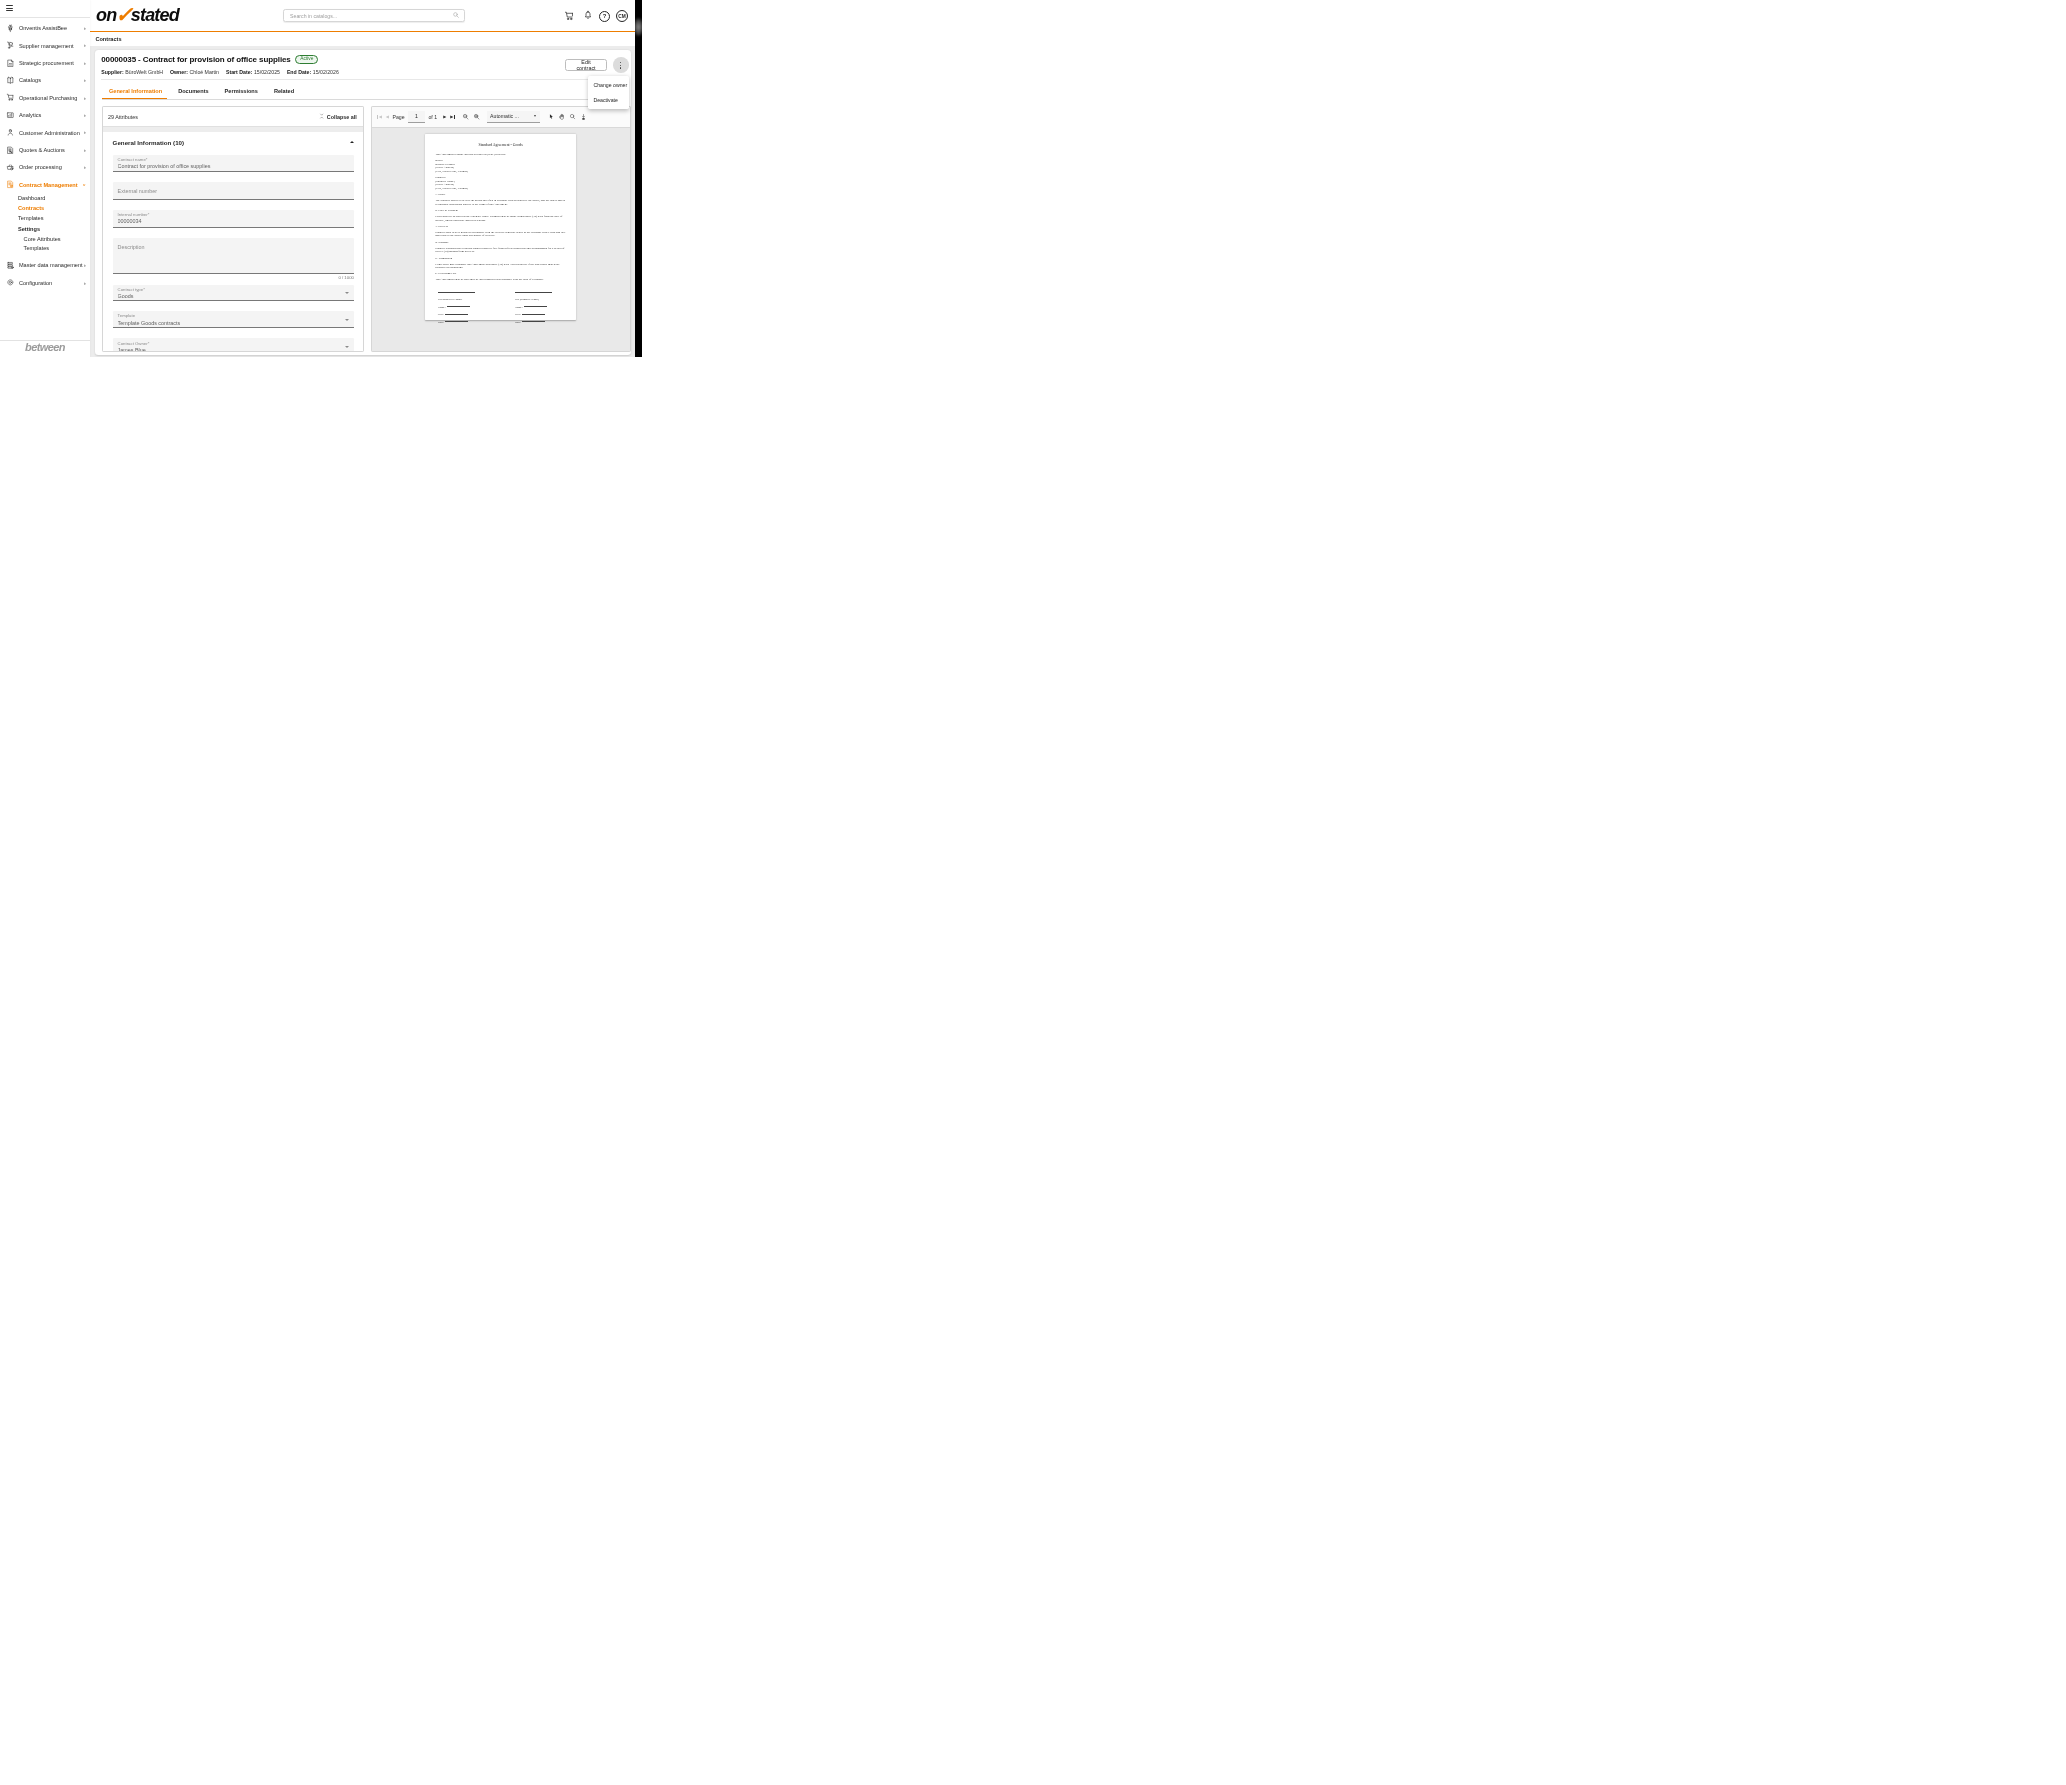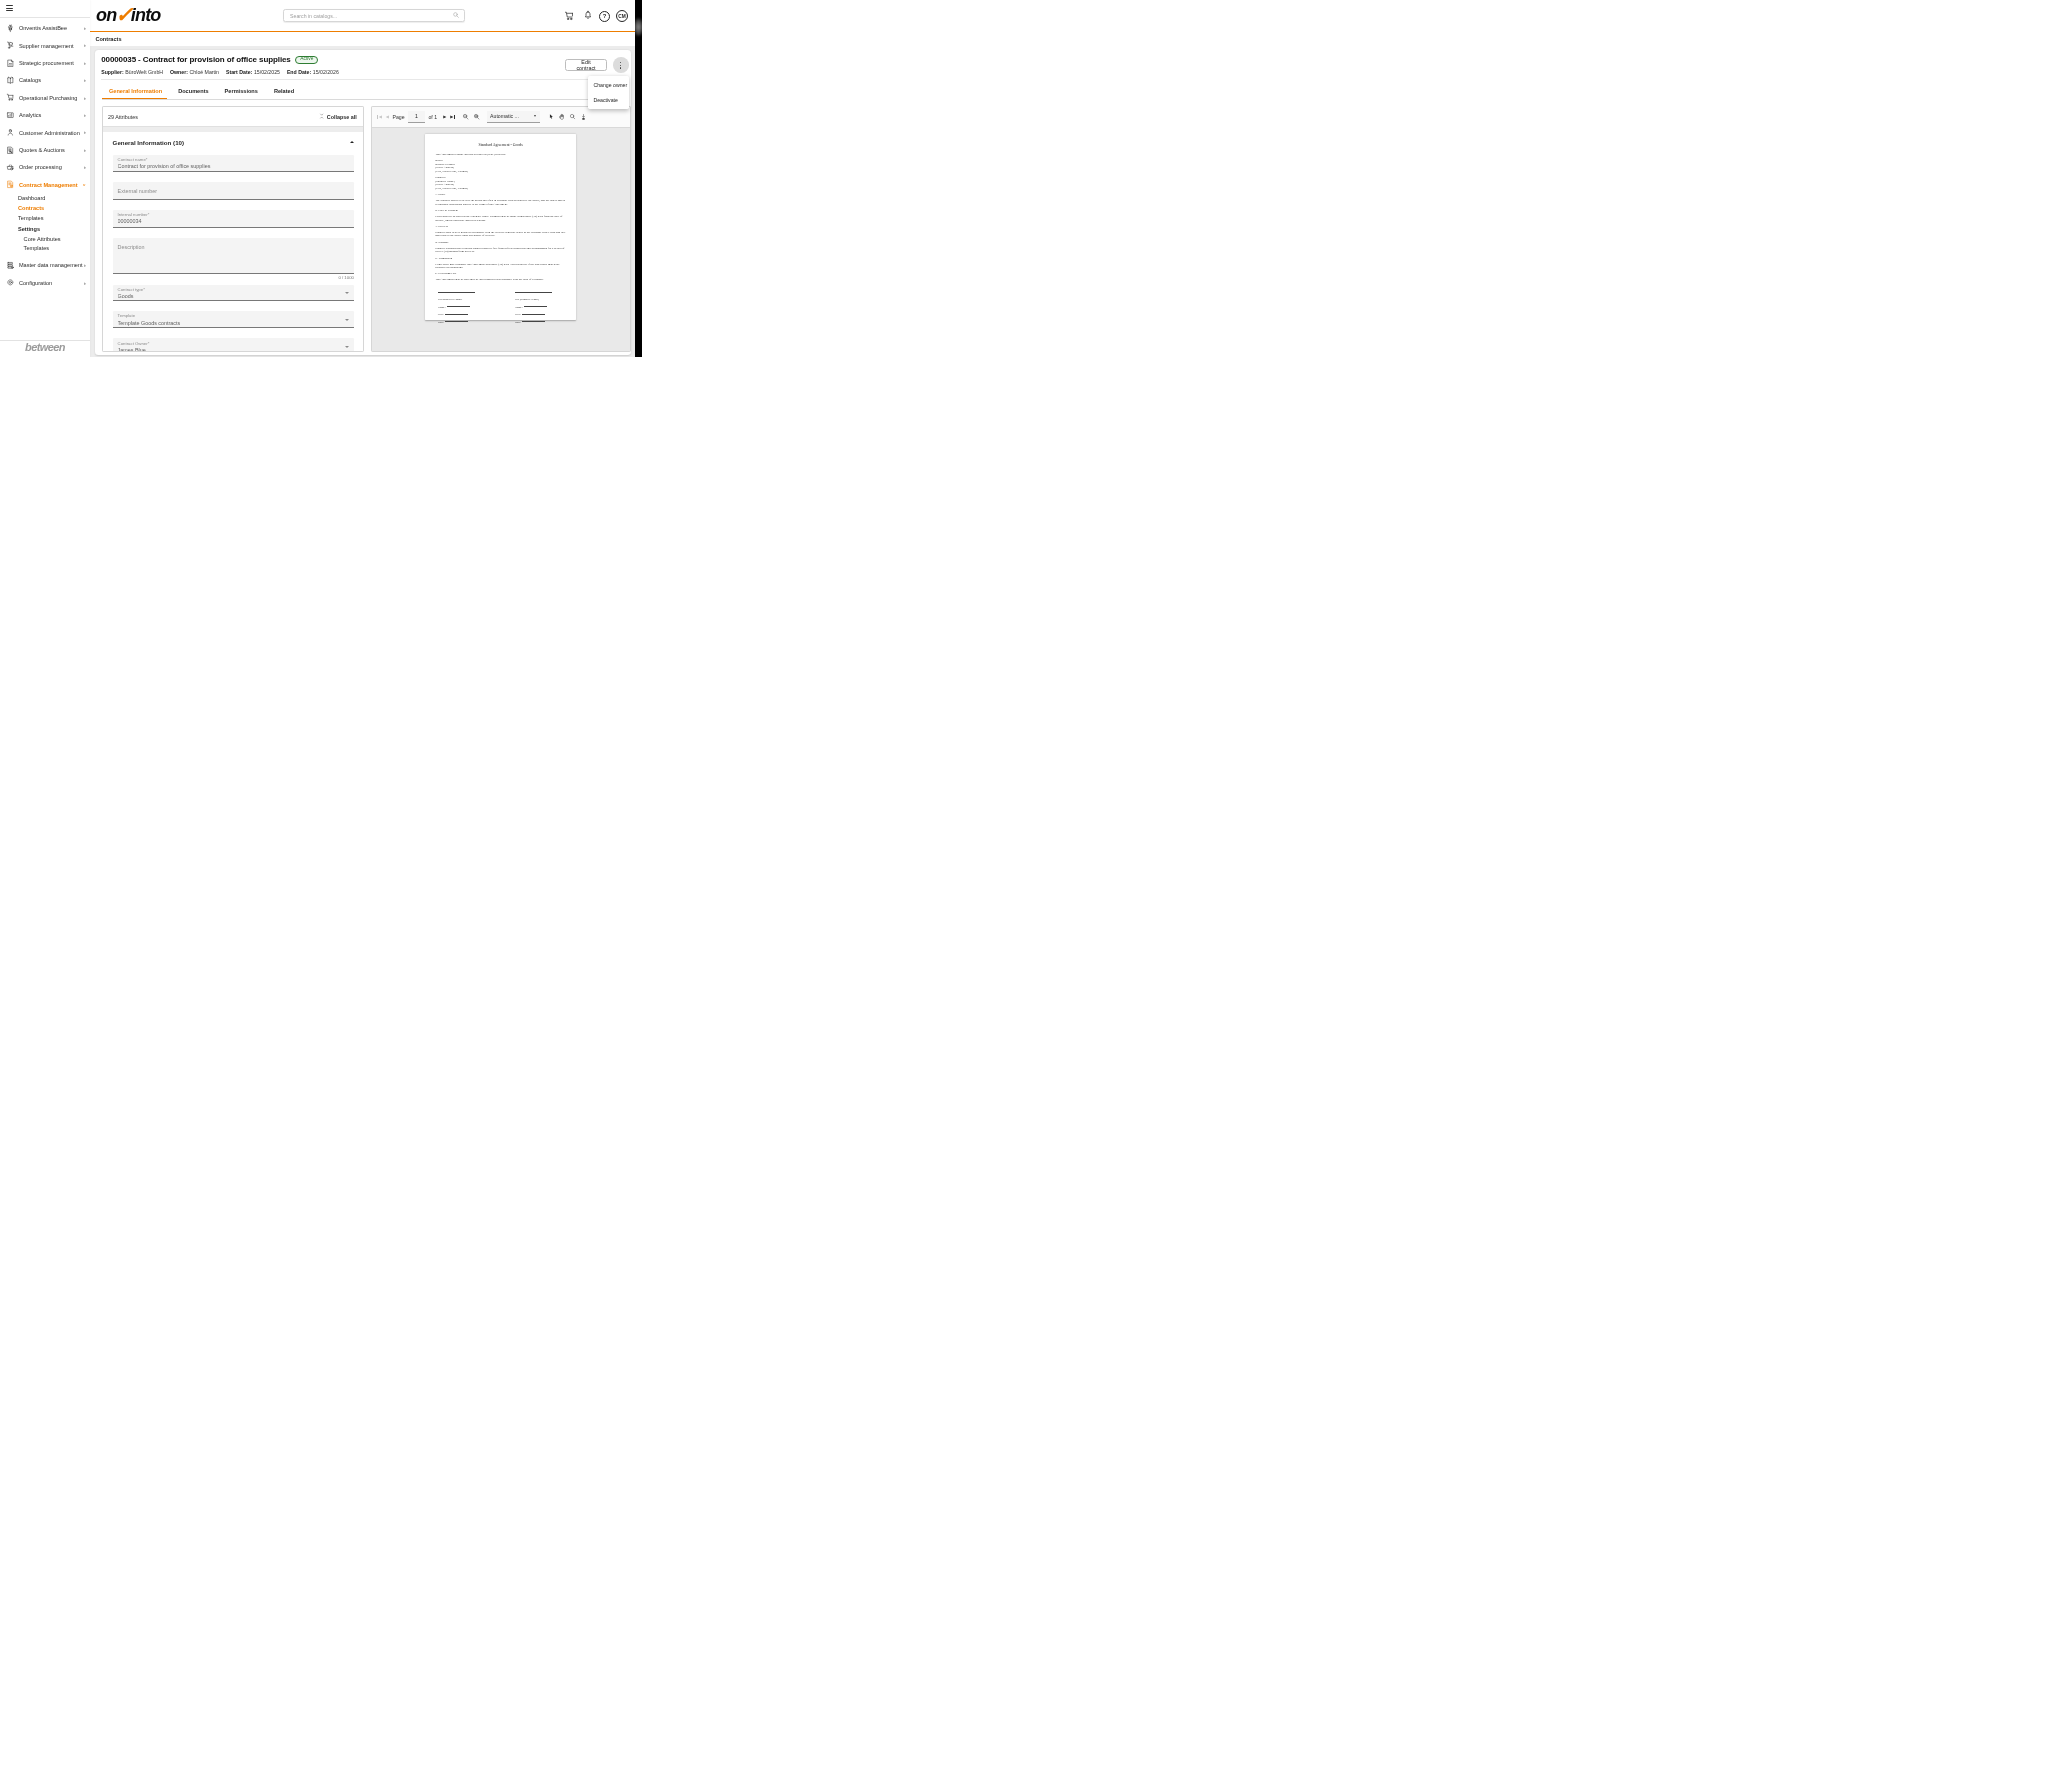--- a/index.html
+++ b/index.html
@@ -51,21 +51,21 @@
 
   .orange-line{position:absolute;left:90px;top:31px;width:552px;height:0.8px;background:#ee7d00;z-index:4;}
   .crumb-bar{position:absolute;left:90px;top:32px;width:552px;height:13.6px;background:#fff;
              display:flex;align-items:center;padding-left:5.4px;}
   .crumb{font-size:5.6px;font-weight:700;color:#1c1c1c;}
   .page-bg{position:absolute;left:90px;top:46px;width:552px;height:311px;background:#ececec;}
 
   
   .card{position:absolute;left:95px;top:50px;width:536px;height:305px;background:#fff;
         border-radius:3.3px;box-shadow:0 0.4px 1.7px rgba(0,0,0,.14);z-index:6;}
-  .title-row{position:absolute;left:6.2px;top:5.4px;display:flex;align-items:flex-end;}
+  .title-row{position:absolute;left:6.2px;top:5.4px;display:flex;align-items:flex-start;}
   .page-title{font-size:8px;font-weight:700;color:#101010;letter-spacing:-0.1px;}
   .badge{margin-left:4.5px;border:0.6px solid #2e7d32;color:#2e7d32;background:#edf6ee;
          border-radius:4.5px;padding:0.8px 4.1px 1.2px;font-size:4.8px;line-height:1;}
   .meta-row{position:absolute;left:6.2px;top:18.6px;display:flex;gap:7px;font-size:5.2px;color:#333;}
   .meta-row b{color:#161616;margin-right:1.7px;}
   .edit-btn{position:absolute;left:470px;top:9px;width:42px;height:12px;border:0.4px solid #bdbdbd;
             border-radius:2.5px;background:#fff;font-size:5.4px;color:#1c1c1c;display:flex;
             align-items:center;justify-content:center;cursor:pointer;font-family:"Liberation Sans",sans-serif;}
   .kebab{position:absolute;left:518px;top:7.4px;width:15.7px;height:15.7px;border-radius:50%;background:#dcdcdc;
          display:flex;flex-direction:column;align-items:center;justify-content:center;gap:1.4px;cursor:pointer;}
@@ -333,21 +333,21 @@
         <span class="sb-label">Configuration</span>
         <span class="chev"></span>
       </div>
     </nav>
 
     <div class="sb-footer-divider"></div>
     <div class="sb-logo">between</div>
   </aside>
 
   <header class="topbar"></header>
-  <div class="logo"><span>on</span><span class="chk">✓</span><span>into</span></div>
+  <div class="logo"><span>on</span><span class="chk">✓</span><span>stated</span></div>
 
   <div class="search">
     <input type="text" placeholder="Search in catalogs..." style="">
     <span>
       <svg width="7.9" height="7.9" viewBox="0 0 24 24" style="stroke:#a8a8a8;fill:none;stroke-width:1.8;stroke-linecap:round">
           <circle cx="10.5" cy="10.5" r="5.5"></circle>
           <path d="M14.8 14.8l4.7 4.7"></path>
         </svg>
     </span>
   </div>

